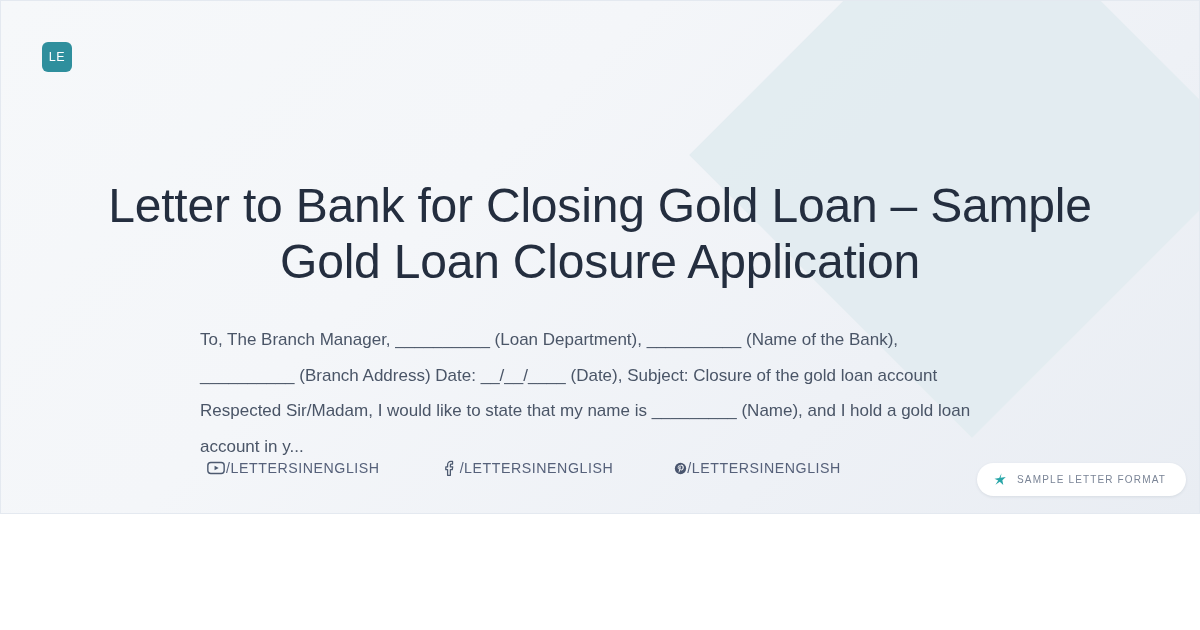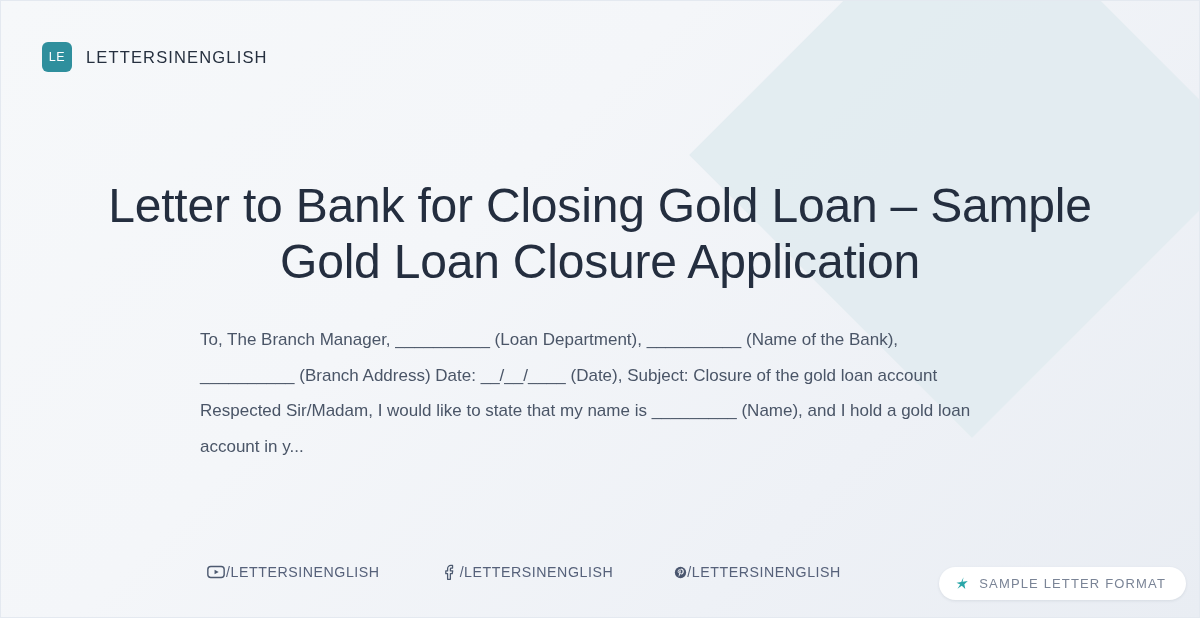--- a/index.html
+++ b/index.html
@@ -5,21 +5,21 @@
   * { margin:0; padding:0; box-sizing:border-box; }
 
   html, body {
     width:1200px; height:630px;
     font-family:"Liberation Sans", sans-serif;
     overflow:hidden;
   }
 
   #card {
     position:relative;
-    width:1200px; height:618px;
+    width:1200px; height:514px;
     background:linear-gradient(135deg,#f6f8fa 0%,#f4f6f9 38%,#eef1f6 72%,#e9edf3 100%);
     overflow:hidden;
   }
 
   
   #card::after{
     content:"";
     position:absolute; inset:0;
     border:1px solid #e4e9f0;
     pointer-events:none;
@@ -132,36 +132,35 @@
     box-shadow:0 1px 3px rgba(40,55,80,.10);
     z-index:20;
   }
   .badge-ico{
     width:15px; height:15px;
     display:flex; align-items:center; justify-content:center;
     color:#29a6a8;
     flex:0 0 auto;
   }
   .badge-txt{
-    font-size:13px;
+    font-size:10px;
     letter-spacing:1.15px;
     color:#7a8496;
     white-space:nowrap;
   }
 </style>
 </head>
 <body>
 
 <div id="card">
 
   <div class="deco-diamond"></div>
 
   <div class="brand">
     <div class="brand-mark">LE</div>
-    <div class="brand-name">LETTERSINENGLISH</div>
   </div>
 
   <div class="title">Letter to Bank for Closing Gold Loan – Sample Gold Loan Closure Application</div>
 
   <div class="excerpt">To, The Branch Manager, __________ (Loan Department), __________ (Name of the Bank), __________ (Branch Address) Date: __/__/____ (Date), Subject: Closure of the gold loan account Respected Sir/Madam, I would like to state that my name is _________ (Name), and I hold a gold loan account in y...</div>
 
   <div class="social-row">
 
     <div class="social s-yt">
       <span class="social-ico">

